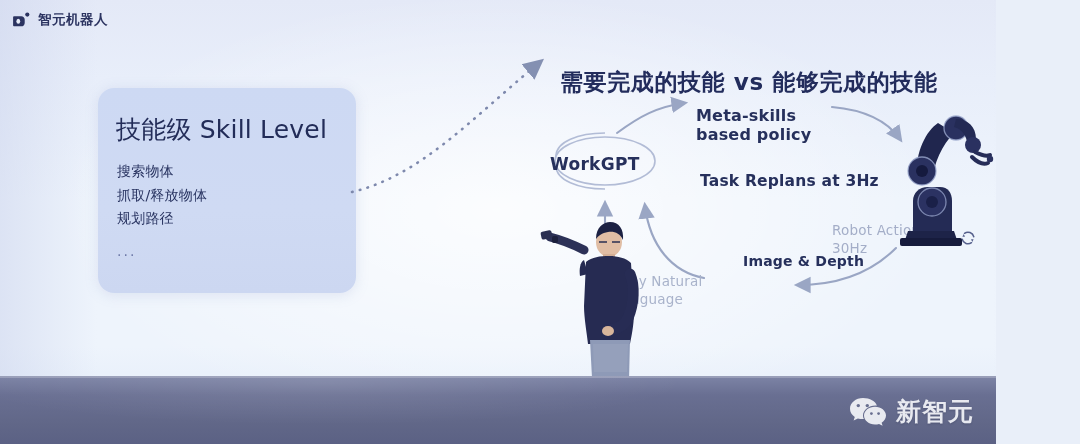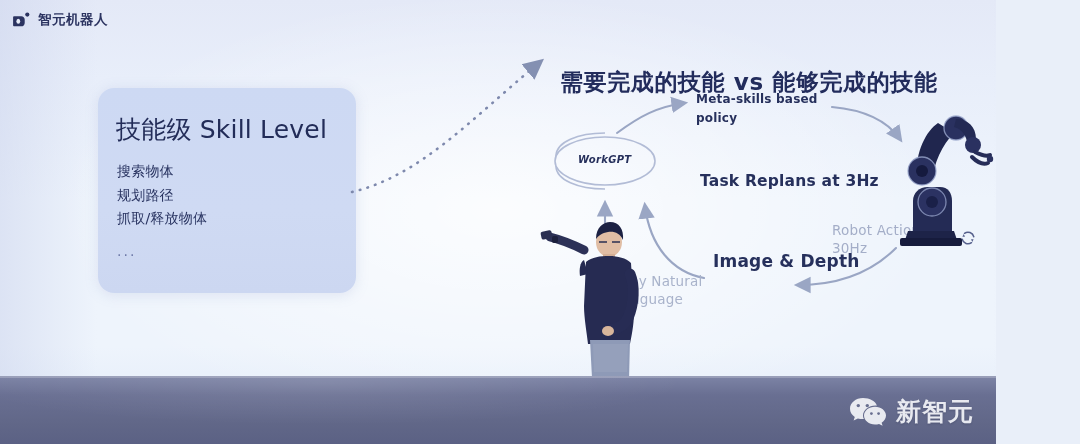--- a/index.html
+++ b/index.html
@@ -80,24 +80,24 @@
 
   
   .diagram{position:absolute;left:0;top:0;width:1080px;height:444px;overflow:visible;}
 
   
   .lbl{
     position:absolute;font-weight:700;color:#26305c;
     font-family:"DejaVu Sans","Liberation Sans",sans-serif;
     letter-spacing:.2px;
   }
-  .lbl-workgpt{left:578px;top:154px;font-size:10px;letter-spacing:.3px;font-style:italic;}
-  .lbl-meta{left:696px;top:90px;font-size:12px;line-height:19px;width:130px;}
+  .lbl-workgpt{left:550px;top:154px;font-size:17px;letter-spacing:.3px;}
+  .lbl-meta{left:696px;top:106px;font-size:16px;line-height:19px;width:130px;}
   .lbl-replans{left:700px;top:172px;font-size:15.5px;white-space:nowrap;text-align:center;}
-  .lbl-imgdepth{left:713px;top:252px;font-size:17px;line-height:19px;}
+  .lbl-imgdepth{left:743px;top:252px;font-size:14px;line-height:19px;}
   .lbl-robot{
     left:832px;top:221px;font-size:13.5px;line-height:18px;width:120px;
     color:#a4aec8;font-weight:500;
   }
   .lbl-task{
     left:584px;top:272px;font-size:13.5px;line-height:18px;width:130px;
     color:#a9b3cb;font-weight:500;text-align:center;
   }
 
   
@@ -137,22 +137,22 @@
         <circle cx="15.3" cy="2.6" r="2.1" fill="#2b3360"></circle>
       </svg>
     </span>
     <span class="name">智元机器人</span>
   </div>
 
   <div class="card">
     <h1>技能级 Skill Level</h1>
     <ul>
       <li>搜索物体</li>
+      <li>抓取/释放物体</li>
       <li>规划路径</li>
-      <li>抓取/释放物体</li>
       <li class="dots">...</li>
     </ul>
   </div>
 
   <div class="headline">需要完成的技能 vs 能够完成的技能</div>
 
   <svg class="diagram" viewBox="0 0 1080 444">
     <defs>
       <marker id="ah" markerWidth="9" markerHeight="9" refX="6" refY="4.5" orient="auto">
         <path d="M0,0.6 L8,4.5 L0,8.4 z" fill="#9aa6c4"></path>

